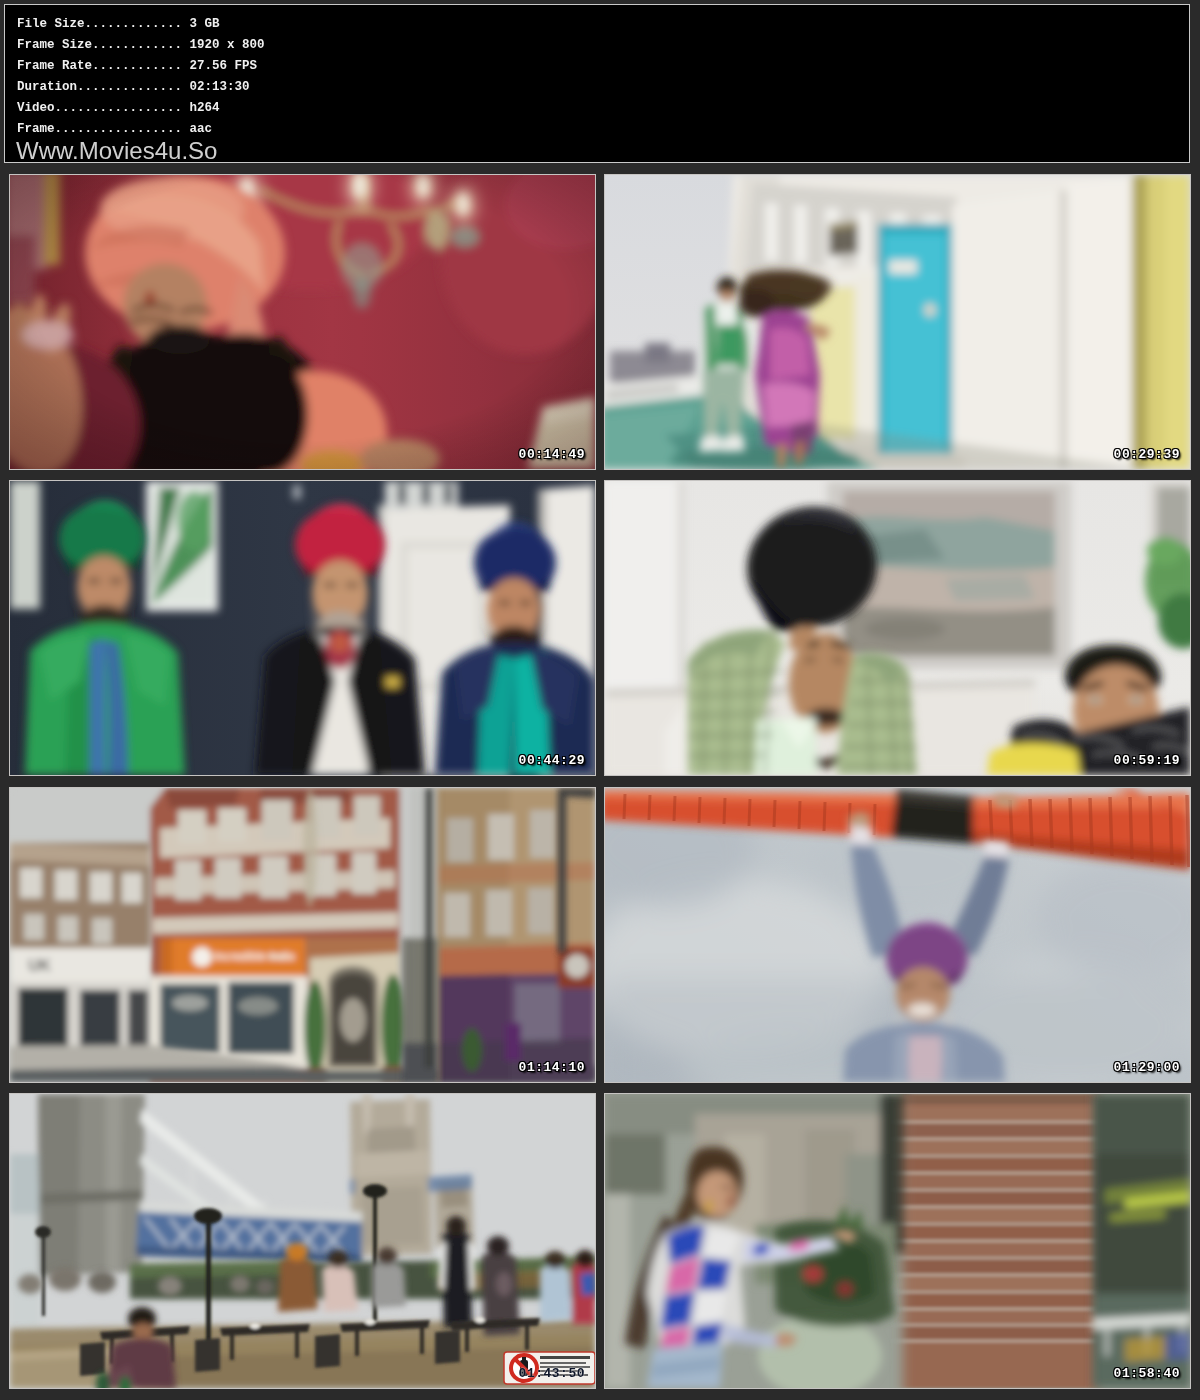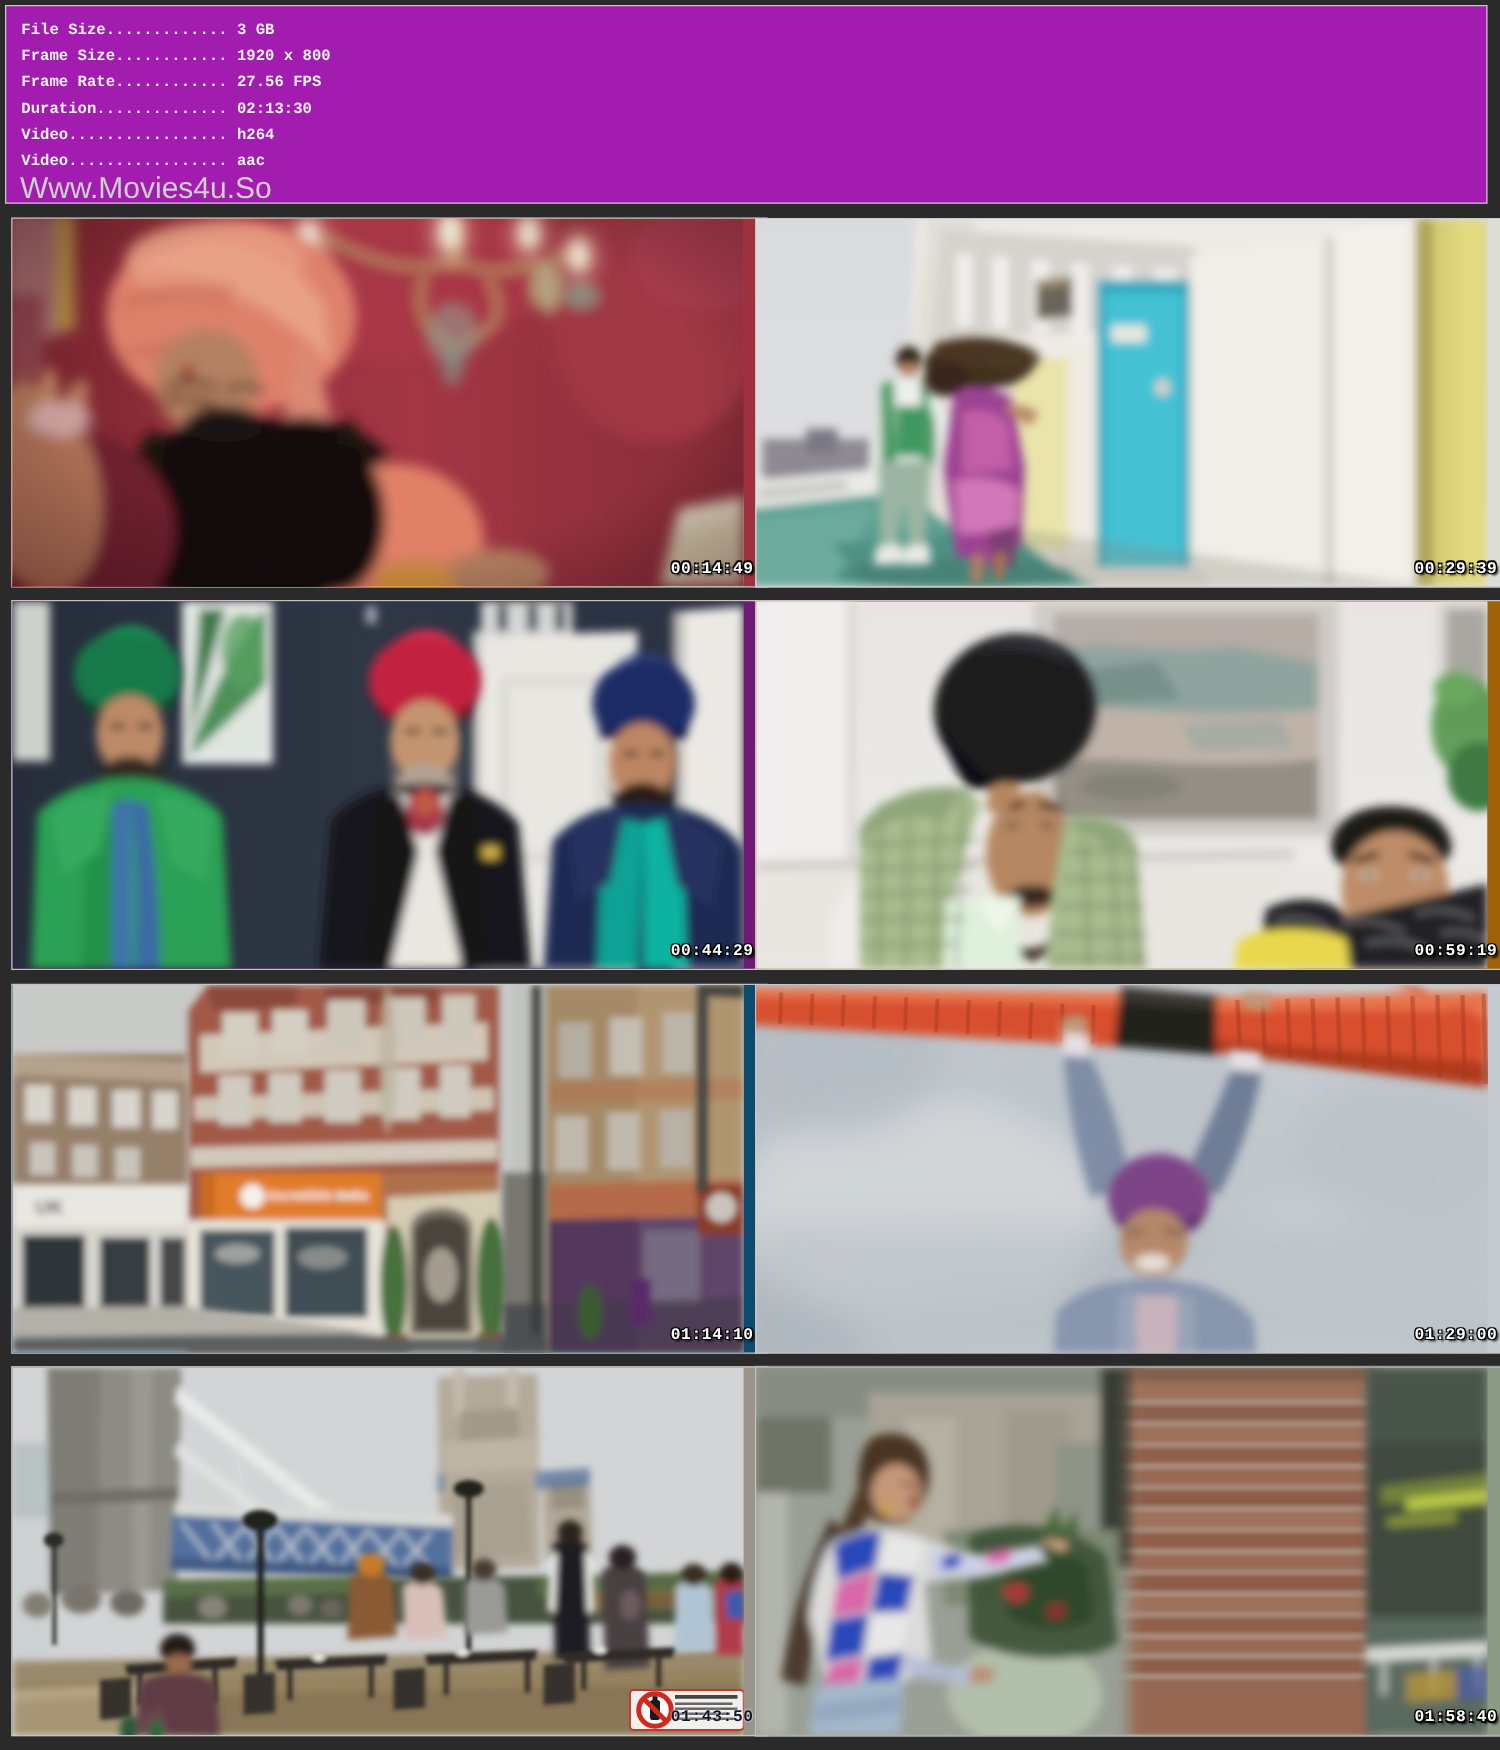--- a/index.html
+++ b/index.html
@@ -1,33 +1,33 @@
 <!DOCTYPE html>
 <html><head>
 <meta charset="utf-8">
 <style>
 html,body{margin:0;padding:0;background:#2a2a2a;width:1200px;height:1400px;overflow:hidden;}
 #page{position:relative;width:1200px;height:1400px;background:#2a2a2a;font-family:"Liberation Mono",monospace;}
-#hdr{position:absolute;left:4px;top:4px;width:1184px;height:157px;border:1px solid #c9c9c9;background:#a21caf;}
+#hdr{position:absolute;left:4px;top:4px;width:1184px;height:157px;border:1px solid #c9c9c9;background:#000000;}
 #hdr .ln{position:absolute;left:12px;font:bold 12.5px/13px "Liberation Mono",monospace;color:#f0f0f0;white-space:pre;}
 #site{position:absolute;left:11px;top:134px;font:24px/24px "Liberation Sans",sans-serif;color:#cfcfcf;letter-spacing:0px;}
-.cell{position:absolute;width:585px;height:294px;border:1px solid #c6c4c2;background:#111;overflow:hidden;padding-left:18px;}
+.cell{position:absolute;width:585px;height:294px;border:1px solid #c6c4c2;background:#111;overflow:hidden;}
 .ts{position:absolute;right:10px;bottom:7px;font:bold 13px "Liberation Mono",monospace;color:#fff;letter-spacing:0.5px;text-shadow:1px 1px 0 #000,-1px -1px 0 #000,1px -1px 0 #000,-1px 1px 0 #000,2px 2px 2px #000;}
 .cell svg{position:absolute;left:0;top:0;display:block;}
 </style>
 </head>
 <body>
 <div id="page">
 <div id="hdr">
 <div class="ln" style="top:12.5px">File Size............. 3 GB</div>
 <div class="ln" style="top:33.5px">Frame Size............ 1920 x 800</div>
 <div class="ln" style="top:54.5px">Frame Rate............ 27.56 FPS</div>
 <div class="ln" style="top:76px">Duration.............. 02:13:30</div>
 <div class="ln" style="top:97px">Video................. h264</div>
-<div class="ln" style="top:118px">Video................. aac</div>
+<div class="ln" style="top:118px">Frame................. aac</div>
 <div id="site">Www.Movies4u.So</div>
 </div>
 
 <div class="cell" id="c1" style="left:9px;top:174px;background:#9e3040;">
 <svg width="585" height="294" viewBox="0 0 585 294">
 <defs>
 <linearGradient id="f1bg" x1="0" y1="0" x2="1" y2="0">
 <stop offset="0" stop-color="#79252f"></stop>
             <stop offset="0.25" stop-color="#9e3341"></stop>
 <stop offset="0.55" stop-color="#ad3a49"></stop>

